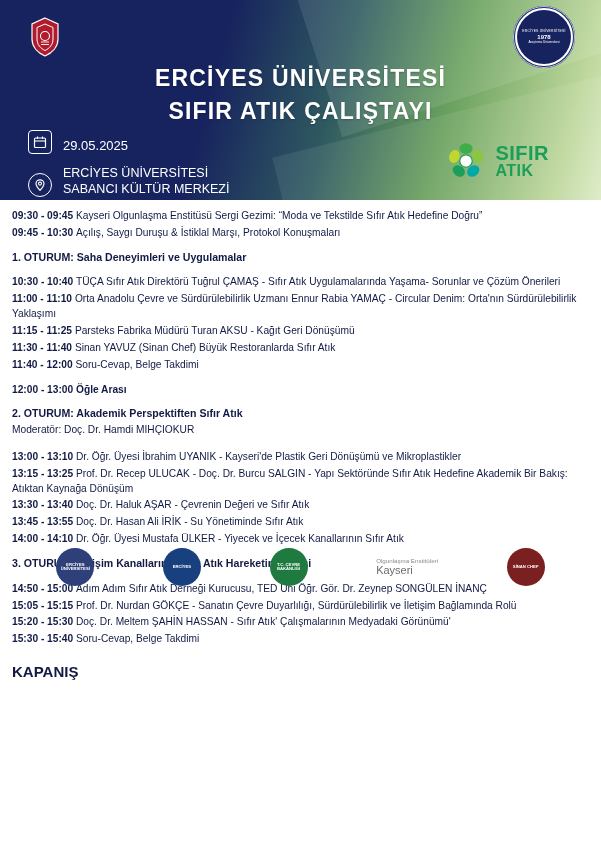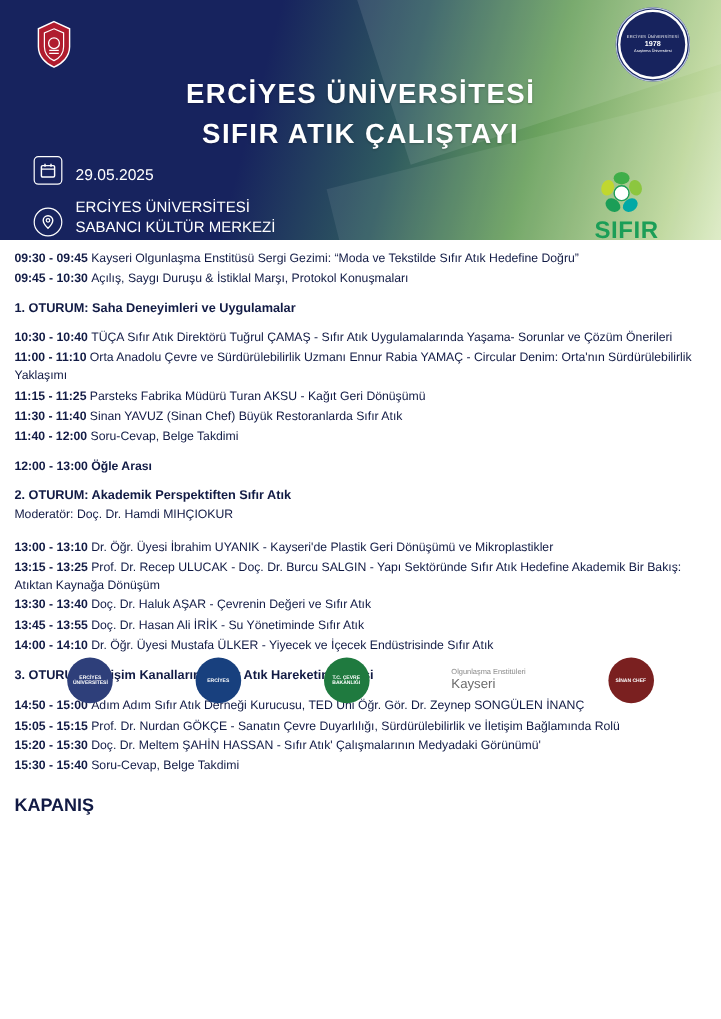--- a/index.html
+++ b/index.html
@@ -84,26 +84,26 @@
     display:flex; align-items:center; justify-content:center;
     flex:0 0 auto;
   }
   .meta-icon.pin { border-radius:50%; }
   .meta-text { font-size:12.5px; line-height:1.25; padding-top:3px; font-weight:normal; }
   .meta-text.date { font-size:13px; padding-top:4px; }
   .meta-text .line { display:block; }
 
   .sifir-atik-logo {
     position:absolute; right:52px; top:140px;
-    display:flex; align-items:center;flex-direction:column;
+    display:flex; align-items:center;
   }
   .sa-mark { width:42px; height:42px; margin-right:8px; position:relative; }
   .sa-text { line-height:1.0; }
   .sa-text .w1 { display:block; font-size:20px; font-weight:bold; color:#1b9e57; letter-spacing:.5px;}
-  .sa-text .w2 { display:block; font-size:13px; font-weight:normal; color:#1b9e57; letter-spacing:.5px;text-align:right;}
+  .sa-text .w2 { display:block; font-size:16px; font-weight:bold; color:#1b9e57; letter-spacing:.5px;}
 
   
   .content {
     position:relative;
     padding:9px 12px 0 12px;
     font-size:10.2px;
     line-height:1.46;
     color:#111a44;
   }
   .line-item { margin:0 0 2px 0; }
@@ -269,21 +269,21 @@
       <p class="line-item">
         <span class="time">13:30 - 13:40 </span>
         <span>Doç. Dr. Haluk AŞAR - Çevrenin Değeri ve Sıfır Atık</span>
       </p>
       <p class="line-item">
         <span class="time">13:45 - 13:55 </span>
         <span>Doç. Dr. Hasan Ali İRİK - Su Yönetiminde Sıfır Atık</span>
       </p>
       <p class="line-item">
         <span class="time">14:00 - 14:10 </span>
-        <span>Dr. Öğr. Üyesi Mustafa ÜLKER - Yiyecek ve İçecek Endüstrisinde Sıfır Atık</span>
+        <span>Dr. Öğr. Üyesi Mustafa ÜLKER - Yiyecek ve İçecek Kanallarının Sıfır Atık</span>
       </p>
     </div>
 
     <div>
       <p class="session-title">3. OTURUM: İletişim Kanallarının Sıfır Atık Hareketine Etkisi</p>
       <div class="spacer-sm"></div>
       <p class="line-item">
         <span class="time">14:50 - 15:00 </span>
         <span>Adım Adım Sıfır Atık Derneği Kurucusu, TED Üni Öğr. Gör. Dr. Zeynep SONGÜLEN İNANÇ</span>
       </p>

